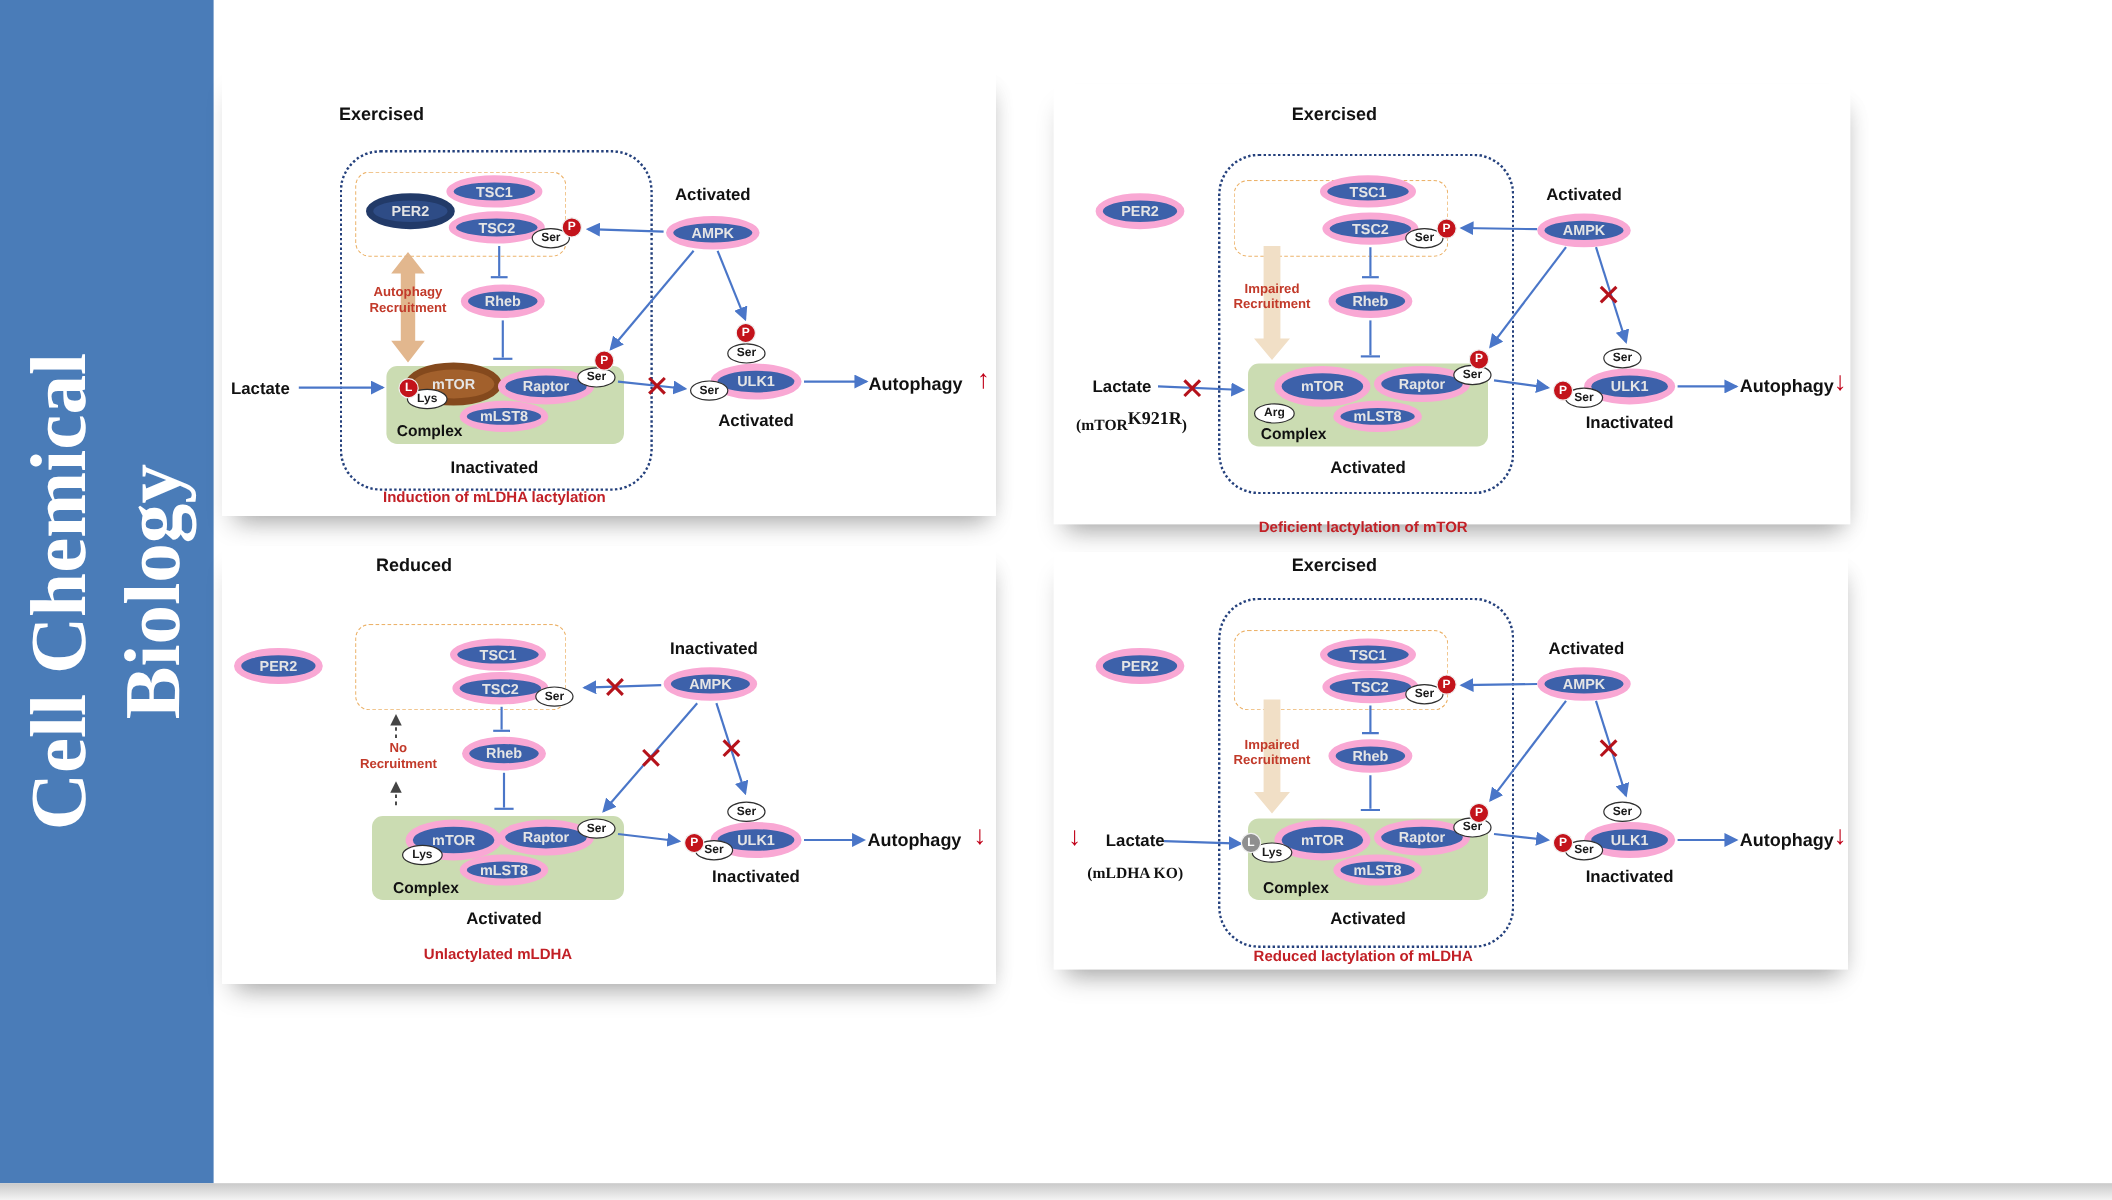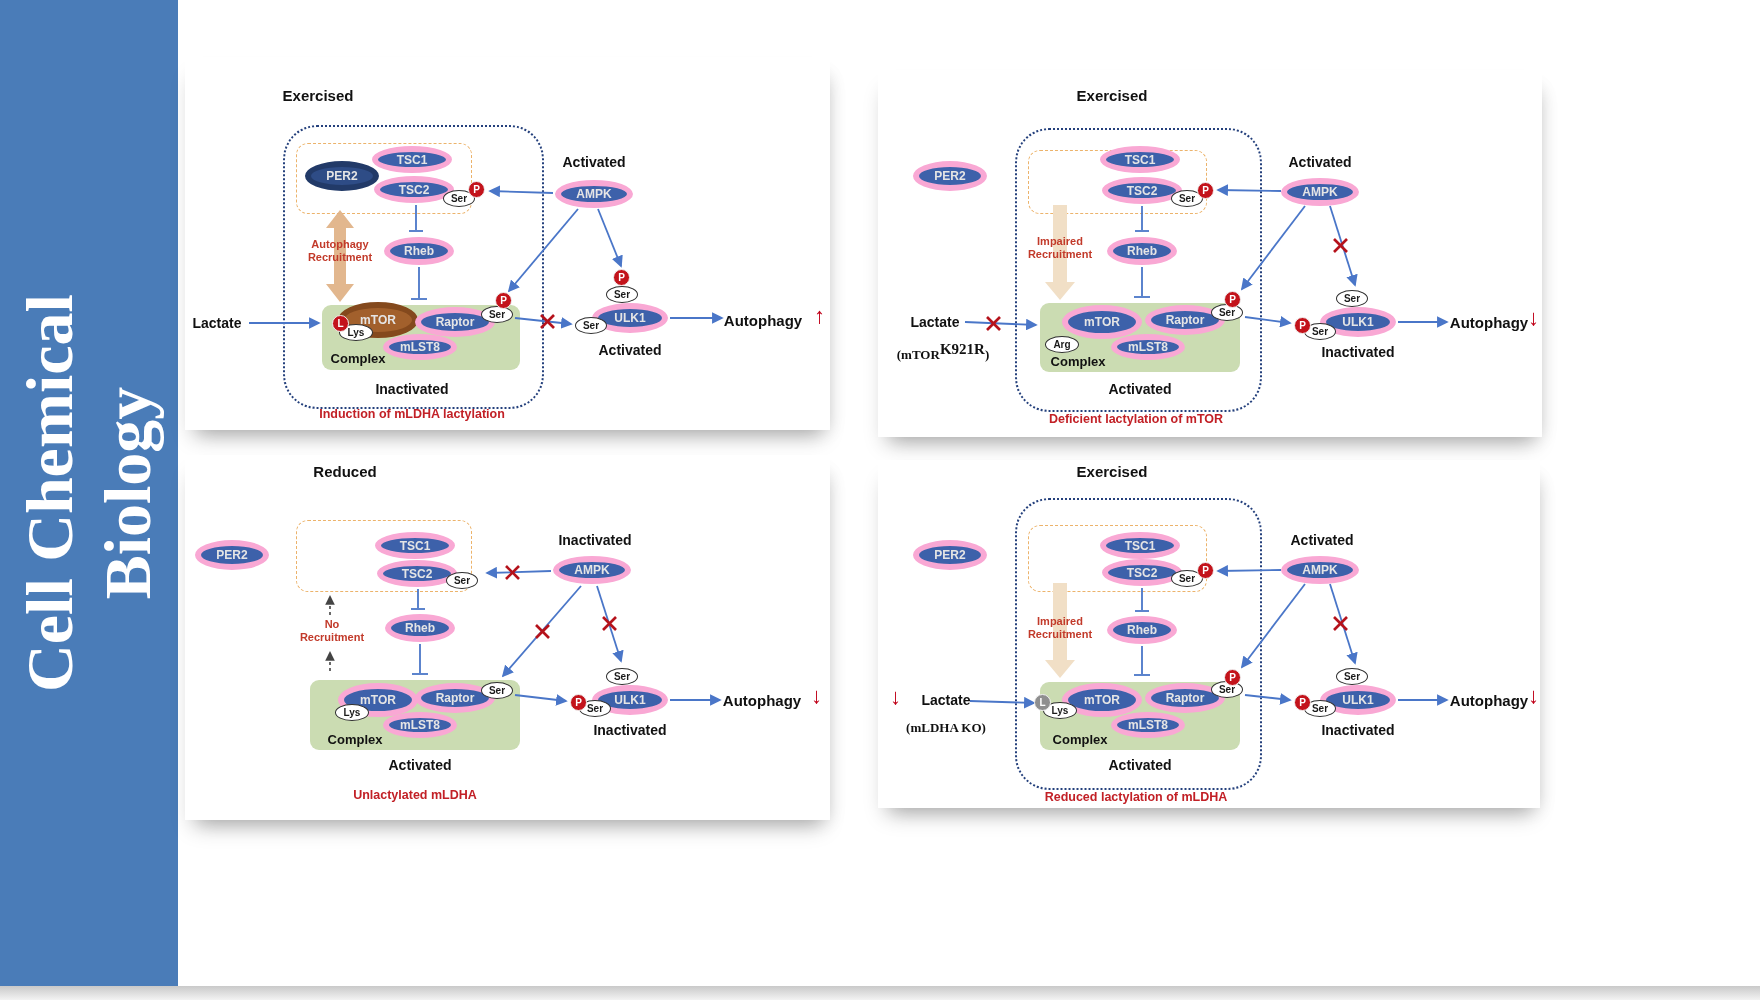--- a/index.html
+++ b/index.html
@@ -143,21 +143,21 @@
   <div class="node" style="left:267px;top:235px;width:80px;height:30px">Raptor</div>
   <div class="tag" style="left:333px;top:234px;width:32px;height:17px">Ser</div>
   <div class="pdot" style="left:346px;top:221px">P</div>
   <div class="node" style="left:233px;top:264px;width:74px;height:26px">mLST8</div>
   <div class="blabel" style="left:17px;top:244px;width:80px">Lactate</div>
   <div class="serifnote" style="left:0px;top:271px;width:130px">
     <span>(mTOR</span><sup>K921R</sup><span>)</span>
   </div>
   <div class="clabel" style="left:160px;top:284px;width:80px">Complex</div>
   <div class="blabel" style="left:202px;top:311px;width:120px">Activated</div>
-  <div class="redcap" style="left:118px;top:342px;width:280px">Deficient lactylation of mTOR</div>
+  <div class="redcap" style="left:118px;top:362px;width:280px">Deficient lactylation of mTOR</div>
   <div class="node" style="left:442px;top:237px;width:76px;height:30px">ULK1</div>
   <div class="tag" style="left:458px;top:220px;width:32px;height:17px">Ser</div>
   <div class="pdot" style="left:416px;top:247px">P</div>
   <div class="tag" style="left:426px;top:253px;width:32px;height:17px">Ser</div>
   <div class="blabel" style="left:420px;top:274px;width:120px">Inactivated</div>
   <div class="blabel" style="left:556px;top:244px;width:110px;font-size:15px">Autophagy</div>
   <div class="bigarrow" style="left:650px;top:237px">↓</div>
 </div>
 
 <div class="panel" style="left:185px;top:455px;width:645px;height:365px">

